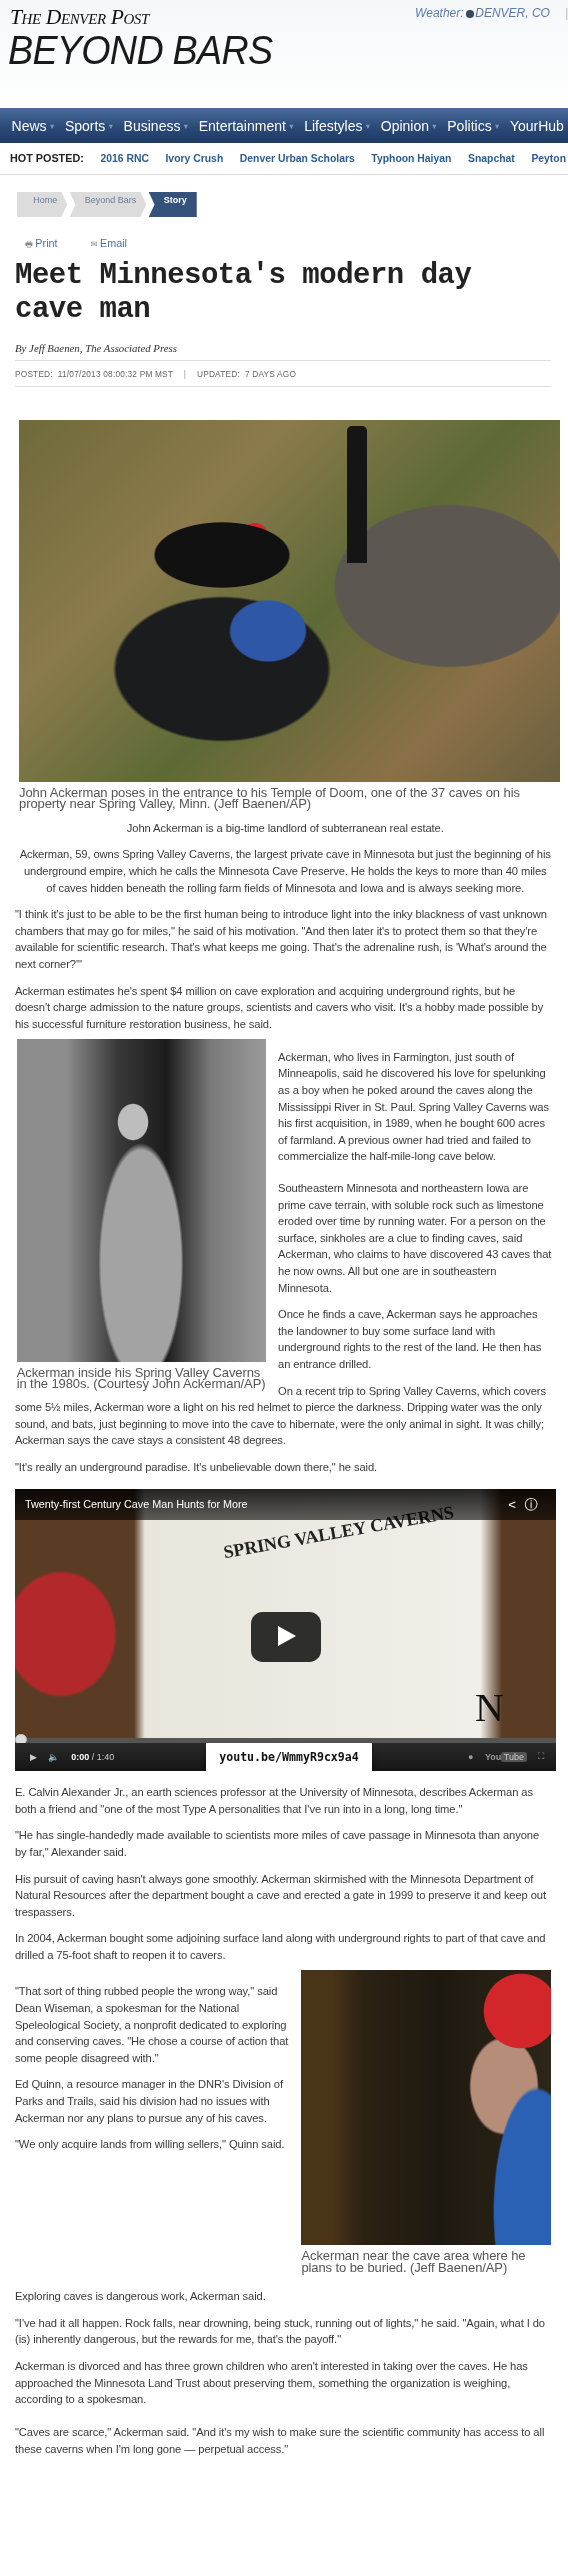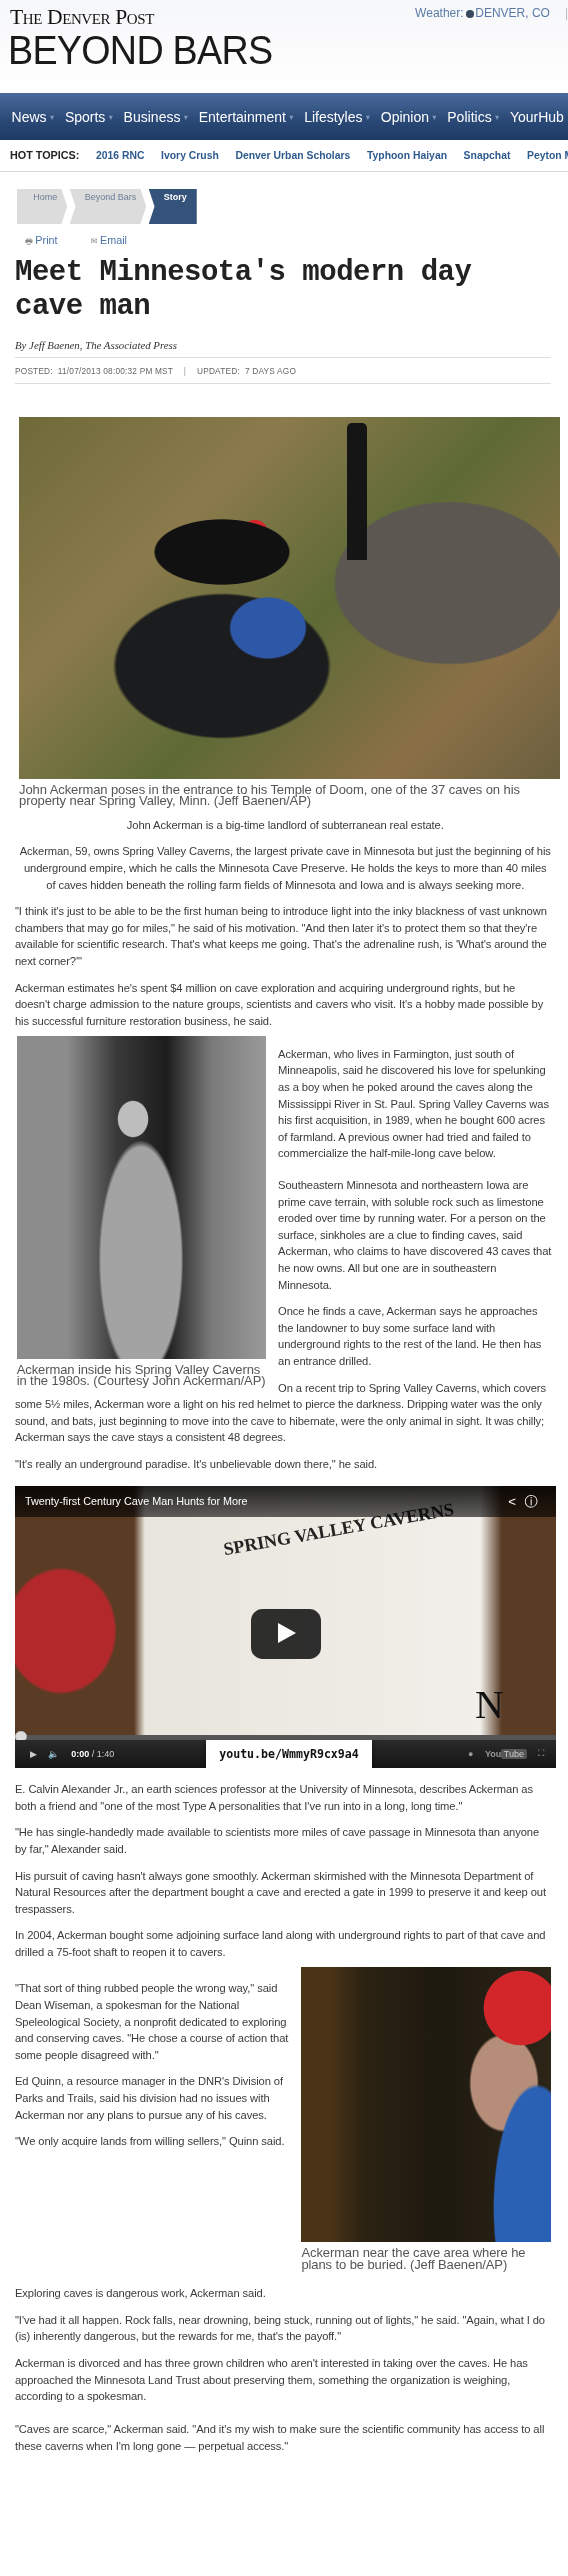--- a/index.html
+++ b/index.html
@@ -1,38 +1,38 @@
 <!DOCTYPE html>
 <html style="font-size:13.3px"><head>
 <meta charset="utf-8">
 <style>
   * { box-sizing: border-box; margin: 0; padding: 0; }
   html, body { width: 568px; background: #fff; }
   body { font-family: "Liberation Sans", sans-serif; color: #333; overflow-x: hidden; }
 
   
-  .masthead { height: 93px; background: linear-gradient(#f6f7f9, #ffffff); position: relative; }
+  .masthead { height: 108px; background: linear-gradient(#f6f7f9, #ffffff); position: relative; font-style: italic; }
   .brand { position: absolute; left: 10px; top: 5px; font-family: "Liberation Serif", serif; font-size: 21.6px; color: #111; font-variant: small-caps; letter-spacing: -0.4px; font-weight: normal; }
   .section-title { position: absolute; left: 8.3px; top: 26.5px; font-family: "Liberation Sans", sans-serif; font-size: 41px; color: #1a1a1a; letter-spacing: -0.8px; transform: scaleX(0.92); transform-origin: left; }
   .weather { position: absolute; right: 0; top: 5.8px; font-size: 12px; color: #5a7aa6; white-space: nowrap; }
   .weather .ico { display: inline-block; width: 7.5px; height: 7.5px; border-radius: 50%; background: #3a4a5e; vertical-align: -0.8px; margin: 0 1.7px 0 2.5px; }
   .weather .sep { color: #bbb; margin-left: 11.6px; }
 
   
-  .mainnav { height: 47px; background: linear-gradient(#4a6b9c, #2b4a78 55%, #1d3a63); display: flex; align-items: center; padding-left: 11.6px; overflow: hidden; white-space: nowrap; }
+  .mainnav { height: 35px; background: linear-gradient(#4a6b9c, #2b4a78 55%, #1d3a63); display: flex; align-items: center; padding-left: 11.6px; overflow: hidden; white-space: nowrap; }
   .mainnav .item { color: #fff; font-size: 14px; margin-right: 10.8px; display: inline-flex; align-items: center; }
   .mainnav .item .caret { color: #7d96ba; font-size: 8.3px; margin-left: 3.3px; }
 
   .hottopics { height: 31.5px; display: flex; align-items: center; padding-left: 10px; border-bottom: 1.7px solid #d9d9d9; white-space: nowrap; overflow: hidden; }
   .hottopics .label { font-weight: bold; font-size: 10.8px; color: #222; margin-right: 16.6px; }
   .hottopics .topic { font-size: 10.4px; color: #2e5b8e; font-weight: bold; margin-right: 16.6px; }
 
   
   .breadcrumb { display: flex; margin: 17.4px 0 0 16.6px; height: 17.4px; }
-  .crumb { height: 35px; line-height: 17.4px; font-size: 9px; padding: 0 10px 0 15px; position: relative; background: #dcdcdc; color: #6b7e97; margin-right: 2.5px; clip-path: polygon(0 0, calc(100% - 5.8px) 0, 100% 50%, calc(100% - 5.8px) 100%, 0 100%, 5.8px 50%); }
+  .crumb { height: 25px; line-height: 17.4px; font-size: 9px; padding: 0 10px 0 15px; position: relative; background: #dcdcdc; color: #6b7e97; margin-right: 2.5px; clip-path: polygon(0 0, calc(100% - 5.8px) 0, 100% 50%, calc(100% - 5.8px) 100%, 0 100%, 5.8px 50%); }
   .crumb.first { clip-path: polygon(0 0, calc(100% - 5.8px) 0, 100% 50%, calc(100% - 5.8px) 100%, 0 100%); padding-left: 16.6px; }
   .crumb.active { background: #34527a; color: #fff; font-weight: bold; clip-path: polygon(0 0, 100% 0, 100% 100%, 0 100%, 5.8px 50%); }
 
   
   .article { padding: 0 16.6px 0 15px; position: relative; }
   .tools { margin-top: 28px; font-size: 10.8px; color: #4c72a8; padding-left: 10px; }
   .tools span { margin-right: 15px; }
   .tools .ico { font-size: 8.3px; color: #888; margin-right: 2.5px; }
   h1 { font-family: Liberation Mono, monospace; font-size: 29px; font-weight: bold; color: #222; line-height: 34px; margin-top: 6.6px; letter-spacing: -0.5px; }
   .byline { font-family: "Liberation Serif", serif; font-style: italic; font-size: 10.8px; color: #333; margin-top: 15px; padding-bottom: 6.6px; border-bottom: 0.8px solid #ddd; }
@@ -130,21 +130,21 @@
   <span class="item">
       <span>Politics</span>
       <span class="caret">▾</span>
     </span>
   <span class="item">
       <span>YourHub</span>
     </span>
 </nav>
 
 <div class="hottopics">
-  <span class="label">HOT TOPICS:</span>
+  <span class="label">HOT POSTED:</span>
   <a class="topic">2016 RNC</a>
   <a class="topic">Ivory Crush</a>
   <a class="topic">Denver Urban Scholars</a>
   <a class="topic">Typhoon Haiyan</a>
   <a class="topic">Snapchat</a>
   <a class="topic">Peyton Manning</a>
 </div>
 
 <div class="breadcrumb">
   <a class="crumb first">Home</a>

